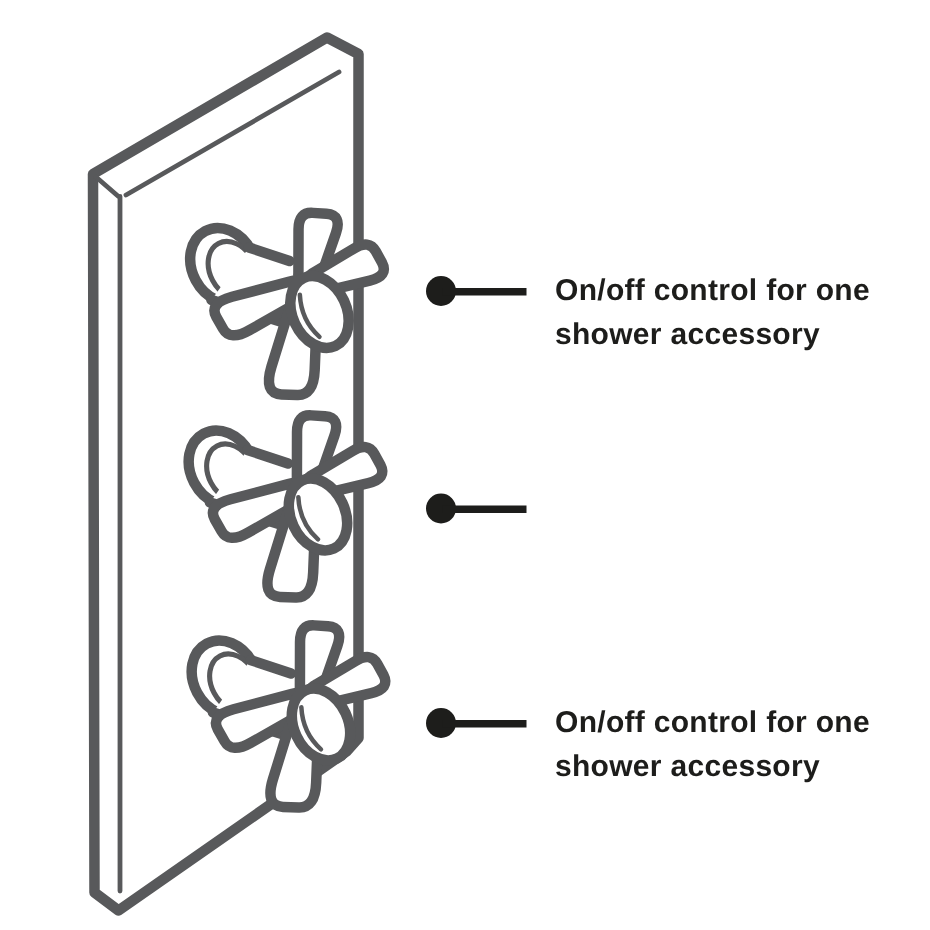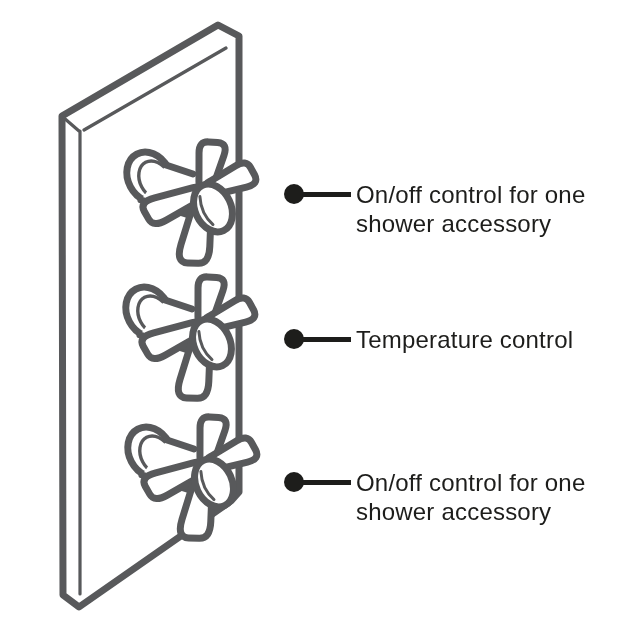--- a/index.html
+++ b/index.html
@@ -32,22 +32,22 @@
   }
   .dot{
     width:20px;height:20px;border-radius:50%;
     background:var(--ink);margin-top:4px;flex:none;
   }
   .lead{
     width:56px;height:5px;background:var(--ink);
     margin-top:12px;margin-left:-9px;flex:none;
   }
   .label{
-    margin-left:5px;
-    font-size:24px;line-height:29px;font-weight:400;
+    margin-left:19px;
+    font-size:20px;line-height:29px;font-weight:700;
     letter-spacing:0.2px;
     color:var(--ink);white-space:nowrap;
   }
   .callout-1{top:180px;}
   .callout-2{top:325px;}
   .callout-3{top:468px;}
 </style>
 </head>
 <body>
 
@@ -90,23 +90,20 @@
     <span class="lead"></span>
     <div class="label">
       <div>On/off control for one</div>
       <div>shower accessory</div>
     </div>
   </div>
 
   <div class="callout callout-2">
     <span class="dot"></span>
     <span class="lead"></span>
-    <div class="label">
-      <div>Temperature control</div>
-    </div>
   </div>
 
   <div class="callout callout-3">
     <span class="dot"></span>
     <span class="lead"></span>
     <div class="label">
       <div>On/off control for one</div>
       <div>shower accessory</div>
     </div>
   </div>

